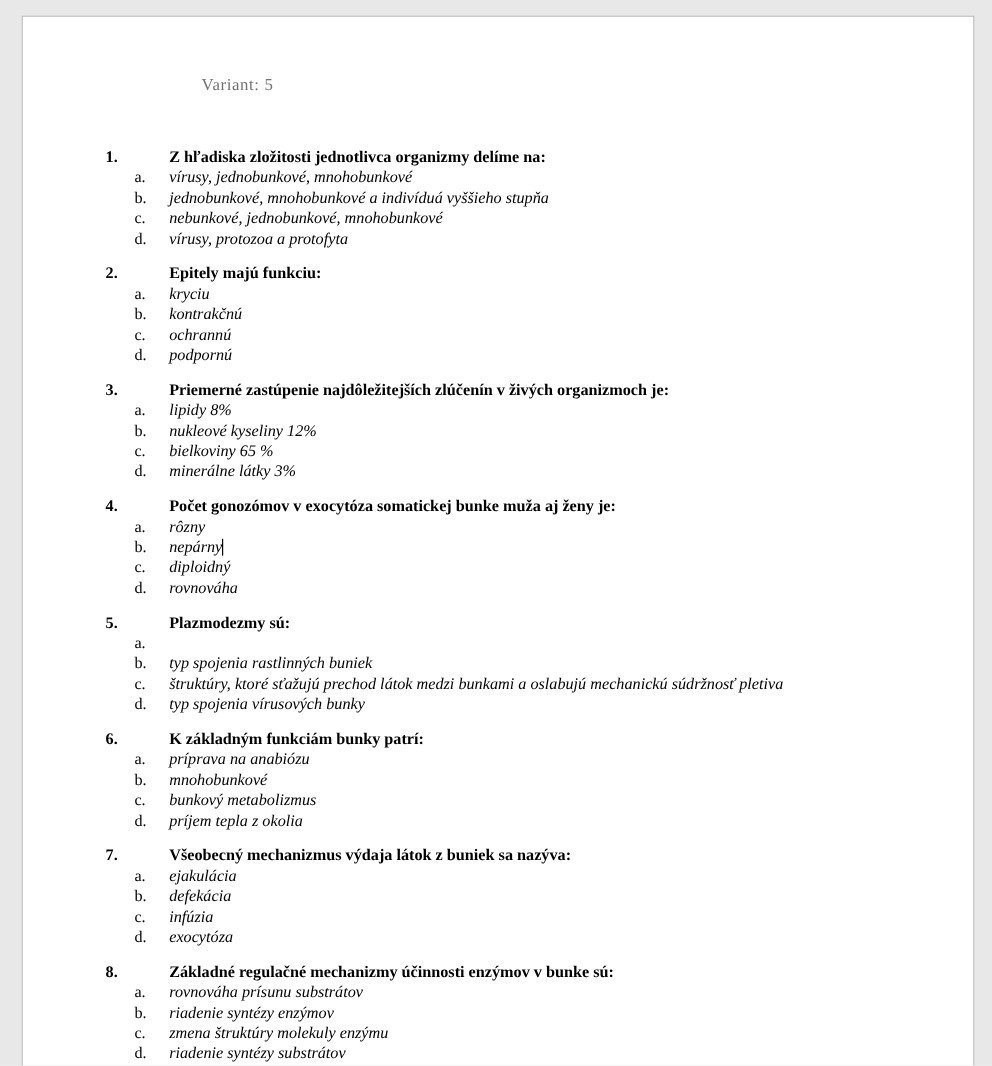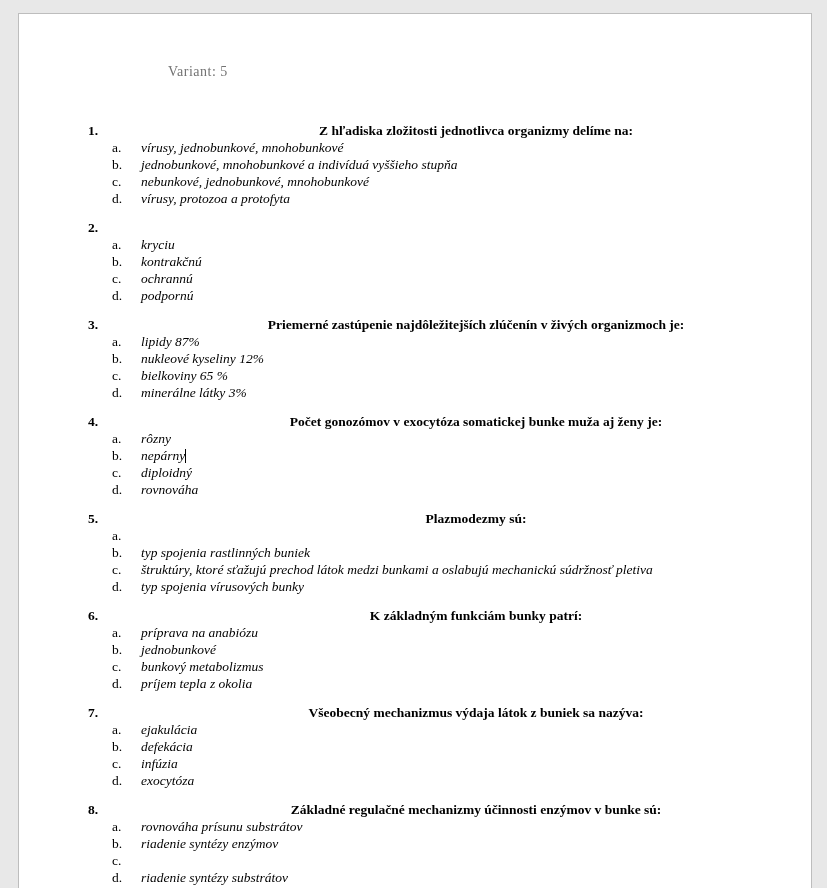--- a/index.html
+++ b/index.html
@@ -51,21 +51,20 @@
     display: flex;
     padding-left: 69px;
     font-weight: bold;
   }
   .q-num {
     width: 53px;
     flex: 0 0 53px;
   }
   .q-title {
     flex: 1;
-    text-align: center;
   }
   .opt-row {
     display: flex;
     padding-left: 93px;
   }
   .o-letter {
     width: 29px;
     flex: 0 0 29px;
   }
   .o-text {
@@ -112,20 +111,21 @@
   <div class="opt-row">
     <span class="o-letter">d.</span>
     <span class="o-text">vírusy, protozoa a protofyta</span>
   </div>
 </div>
   </div>
 
   <div class="question">
     <div class="q-row">
       <span class="q-num">2.</span>
+      <span class="q-title">Epitely majú funkciu:</span>
     </div>
     <div class="opts">
   <div class="opt-row">
     <span class="o-letter">a.</span>
     <span class="o-text">kryciu</span>
   </div>
 
   <div class="opt-row">
     <span class="o-letter">b.</span>
     <span class="o-text">kontrakčnú</span>
@@ -144,21 +144,21 @@
   </div>
 
   <div class="question">
     <div class="q-row">
       <span class="q-num">3.</span>
       <span class="q-title">Priemerné zastúpenie najdôležitejších zlúčenín v živých organizmoch je:</span>
     </div>
     <div class="opts">
   <div class="opt-row">
     <span class="o-letter">a.</span>
-    <span class="o-text">lipidy 87%</span>
+    <span class="o-text">lipidy 8%</span>
   </div>
 
   <div class="opt-row">
     <span class="o-letter">b.</span>
     <span class="o-text">nukleové kyseliny 12%</span>
   </div>
 
   <div class="opt-row">
     <span class="o-letter">c.</span>
     <span class="o-text">bielkoviny 65 %</span>
@@ -233,21 +233,21 @@
       <span class="q-title">K základným funkciám bunky patrí:</span>
     </div>
     <div class="opts">
   <div class="opt-row">
     <span class="o-letter">a.</span>
     <span class="o-text">príprava na anabiózu</span>
   </div>
 
   <div class="opt-row">
     <span class="o-letter">b.</span>
-    <span class="o-text">jednobunkové</span>
+    <span class="o-text">mnohobunkové</span>
   </div>
 
   <div class="opt-row">
     <span class="o-letter">c.</span>
     <span class="o-text">bunkový metabolizmus</span>
   </div>
 
   <div class="opt-row">
     <span class="o-letter">d.</span>
     <span class="o-text">príjem tepla z okolia</span>
@@ -294,20 +294,21 @@
     <span class="o-text">rovnováha prísunu substrátov</span>
   </div>
 
   <div class="opt-row">
     <span class="o-letter">b.</span>
     <span class="o-text">riadenie syntézy enzýmov</span>
   </div>
 
   <div class="opt-row">
     <span class="o-letter">c.</span>
+    <span class="o-text">zmena štruktúry molekuly enzýmu</span>
   </div>
 
   <div class="opt-row">
     <span class="o-letter">d.</span>
     <span class="o-text">riadenie syntézy substrátov</span>
   </div>
 </div>
   </div>
 </div>
   </div>

